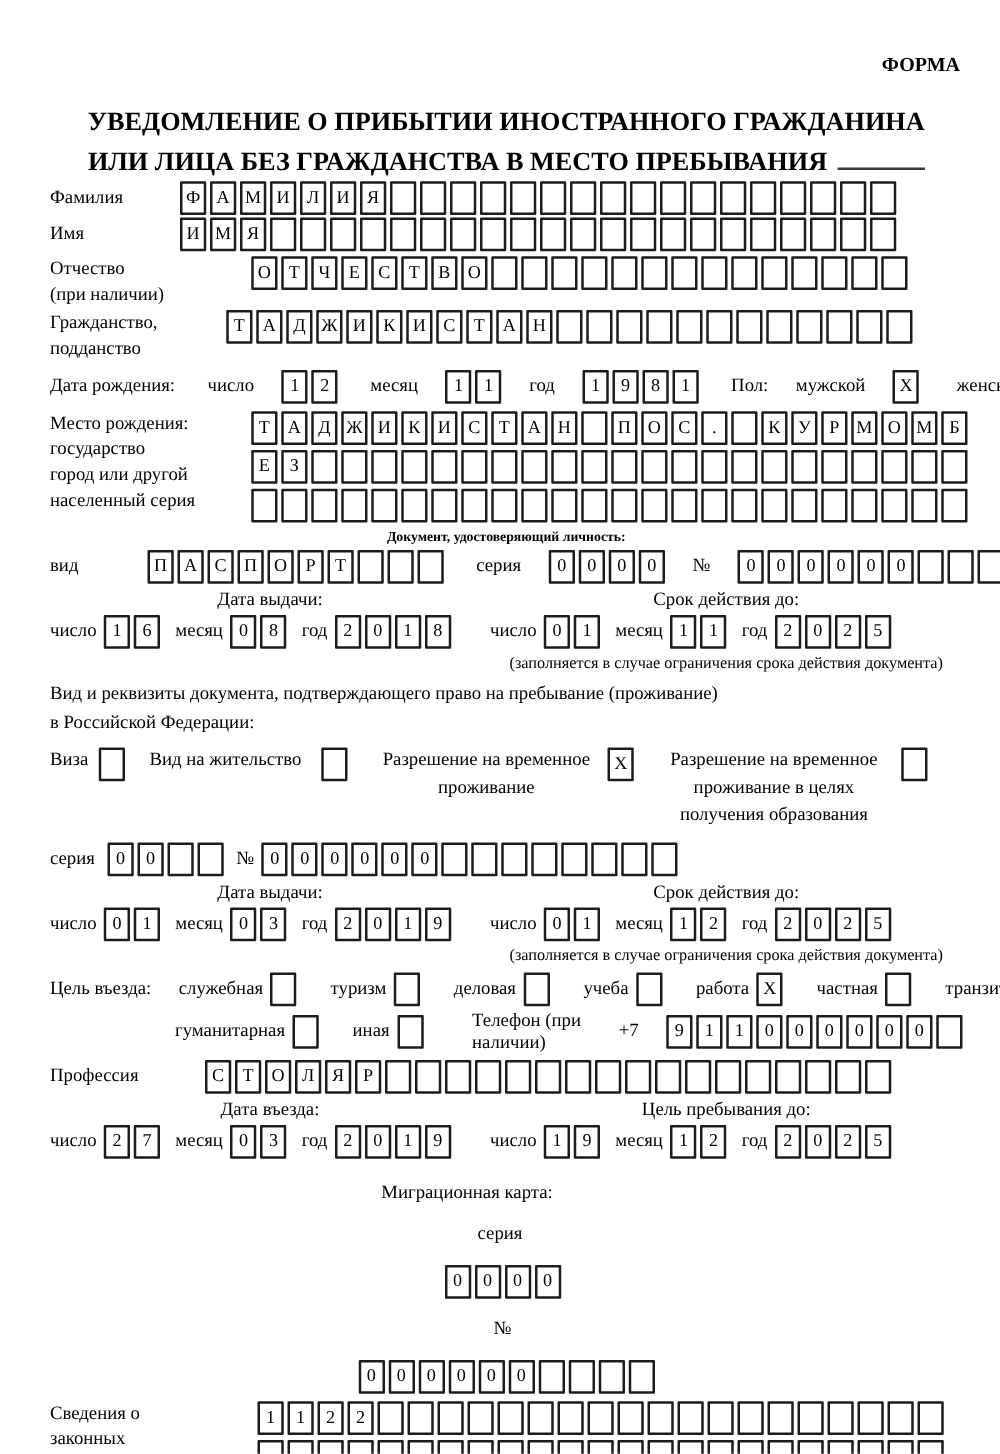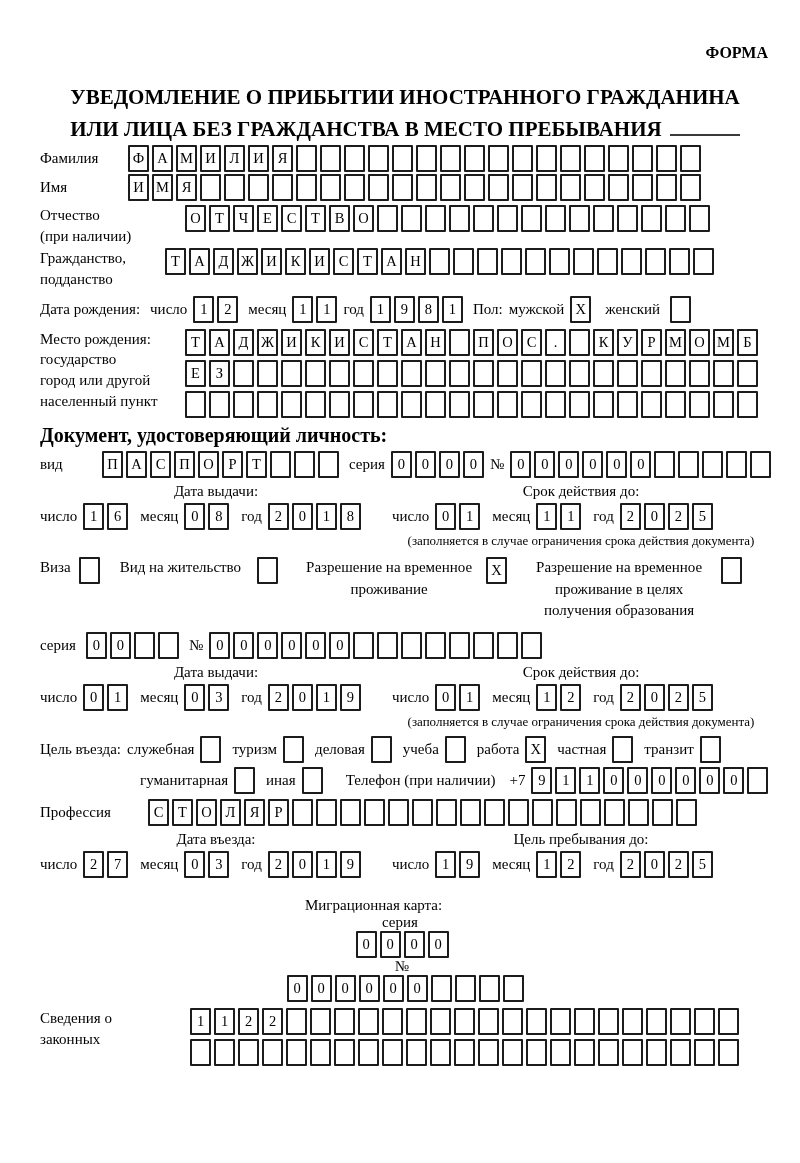--- a/index.html
+++ b/index.html
@@ -15,39 +15,39 @@
   .hdr { margin-left:auto; width:185px; font-size:14.5px; line-height:1.4; }
   .hdr .rev { font-size:13.5px; margin-top:4px; }
   .forma { text-align:right; font-weight:bold; font-size:16px; margin-top:18px; padding-right:2px; }
 
   
   .title { text-align:center; font-weight:bold; font-size:21px; line-height:1.5; margin-top:20px; }
   .t-underline { display:inline-block; width:70px; border-bottom:2px solid #3a3a3a; margin-left:8px; }
   .sec-head { text-align:center; font-weight:bold; font-size:16px; letter-spacing:.2px; margin-top:24px; margin-bottom:14px; }
 
   
-  .row { display:flex; align-items:center; margin-bottom:2px; }
+  .row { display:flex; align-items:center; margin-bottom:2px;gap:16px; }
   .row.top { align-items:flex-start; }
   .lbl { flex:0 0 auto; }
   .w-sm { width:88px; }
   .w-md { width:145px; }
   .w-cit { width:125px; }
   .w-vid { width:62px; }
   .ml { line-height:1.38; }
   .boxes { display:inline-flex; gap:3px; flex:0 0 auto; }
   .boxcol { display:flex; flex-direction:column; gap:4px; }
   .cell {
     display:inline-flex; align-items:center; justify-content:center;
     width:21px; height:27px; border:2px solid #1c1c1c; border-radius:1px;
     font-size:14.5px; flex:0 0 auto; background:#fff;
   }
   .gap6 { margin-right:6px; } .gap10 { margin-right:10px; } .gap14 { margin-right:14px; }
 
   
-  .sub-head { text-align:left; font-weight:bold; font-size:20px; margin:6px 0 4px;font-family:Liberation Serif, serif; }
+  .sub-head { text-align:center; font-weight:bold; font-size:11px; margin:6px 0 4px;font-family:Liberation Serif, serif; }
 
   
   .dates { display:flex; margin:5px 0 2px; }
   .dcol-l { width:352px; }
   .dcol-r { flex:1; }
   .dhead { text-align:center; font-size:15px; margin-bottom:3px; }
   .dline { display:flex; align-items:center; }
   .dline .dl { margin-right:6px; }
   .dline .boxes { margin-right:12px; }
   .dnote { font-size:13px; text-align:center; margin-top:3px; }
@@ -228,21 +228,21 @@
     <span class="cell gap14">X</span>
     <span class="gap10">женский</span>
     <span class="cell"></span>
   </div>
 
   <div class="row top">
     <div class="lbl w-md ml">
       <div>Место рождения:</div>
       <div>государство</div>
       <div>город или другой</div>
-      <div>населенный пункт</div>
+      <div>населенный серия</div>
     </div>
     <div class="boxcol">
       <div class="boxes">
           <span class="cell">Т</span>
           <span class="cell">А</span>
           <span class="cell">Д</span>
           <span class="cell">Ж</span>
           <span class="cell">И</span>
           <span class="cell">К</span>
           <span class="cell">И</span>
@@ -399,20 +399,24 @@
             <span class="cell">2</span>
             <span class="cell">0</span>
             <span class="cell">2</span>
             <span class="cell">5</span>
           </span>
       </div>
       <div class="dnote">(заполняется в случае ограничения срока действия документа)</div>
     </div>
   </div>
 
+  <div class="intro">
+    <div>Вид и реквизиты документа, подтверждающего право на пребывание (проживание)</div>
+    <div>в Российской Федерации:</div>
+  </div>
 
   <div class="opts">
     <div class="opt">
       <span class="olbl">Виза</span>
       <span class="cell"></span>
     </div>
     <div class="opt" style="margin-left:20px;">
       <span class="olbl" style="margin-right:16px;">Вид на жительство</span>
       <span class="cell"></span>
     </div>

